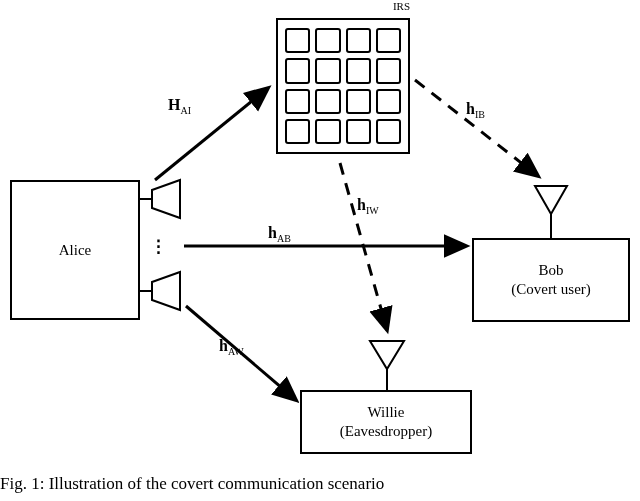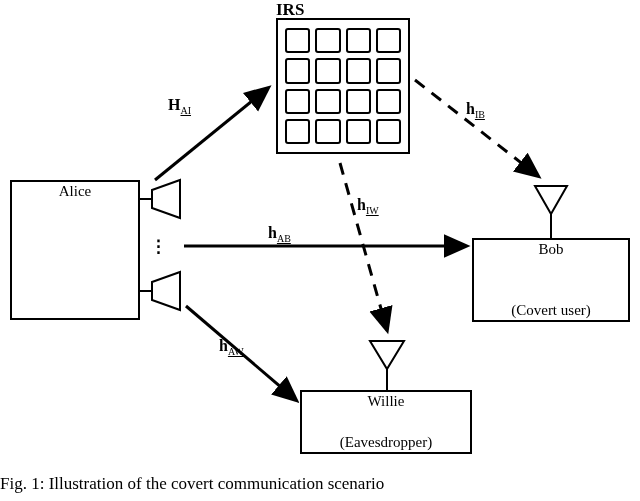--- a/index.html
+++ b/index.html
@@ -19,21 +19,21 @@
     background: #ffffff;
   }
   .node-box {
     position: absolute;
     border: 2px solid #000;
     background: #fff;
     box-sizing: border-box;
     display: flex;
     flex-direction: column;
     align-items: center;
-    justify-content: space-between;
+    justify-content: center;
     text-align: center;
     font-size: 15px;
     line-height: 1.25;
   }
   .node-box .line2 {
     display: block;
   }
   #alice-box {
     left: 10px;
     top: 180px;
@@ -74,37 +74,35 @@
   .irs-cell {
     border: 2px solid #000;
     border-radius: 3px;
     background: #fff;
   }
   #irs-label {
     position: absolute;
     left: 276px;
     top: 0px;
     width: 134px;
-    text-align: left;
-    font-size: 17px;
-    font-weight: bold;
+    text-align: right;
+    font-size: 11px;
   }
   .label {
     position: absolute;
     font-size: 16px;
     white-space: nowrap;
   }
   .label b {
     font-weight: bold;
     font-family: "Liberation Serif", serif;
   }
   .label sub {
     font-size: 10px;
     font-weight: normal;
-    text-decoration: underline;
   }
   #caption {
     position: absolute;
     left: 0px;
     top: 474px;
     width: 640px;
     text-align: left;
     font-size: 17px;
     white-space: nowrap;
   }

